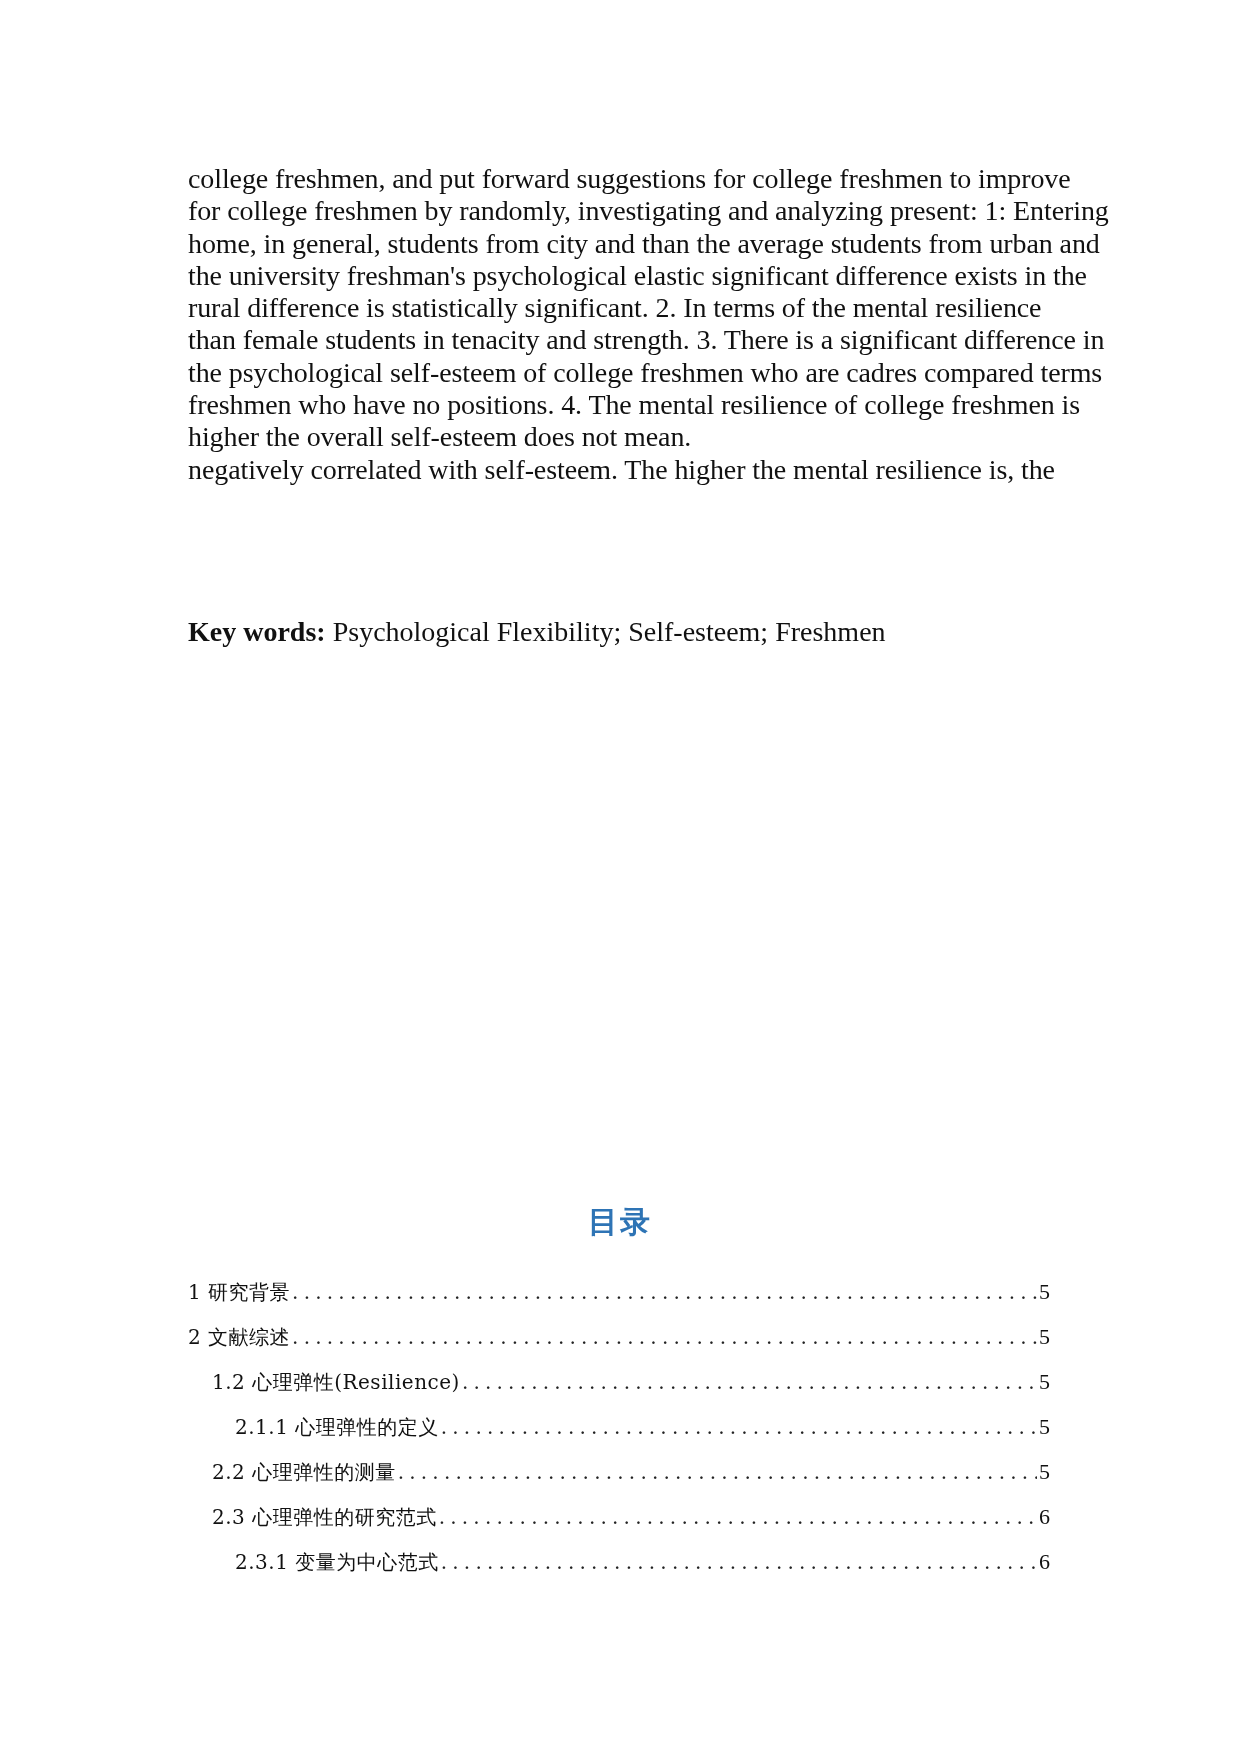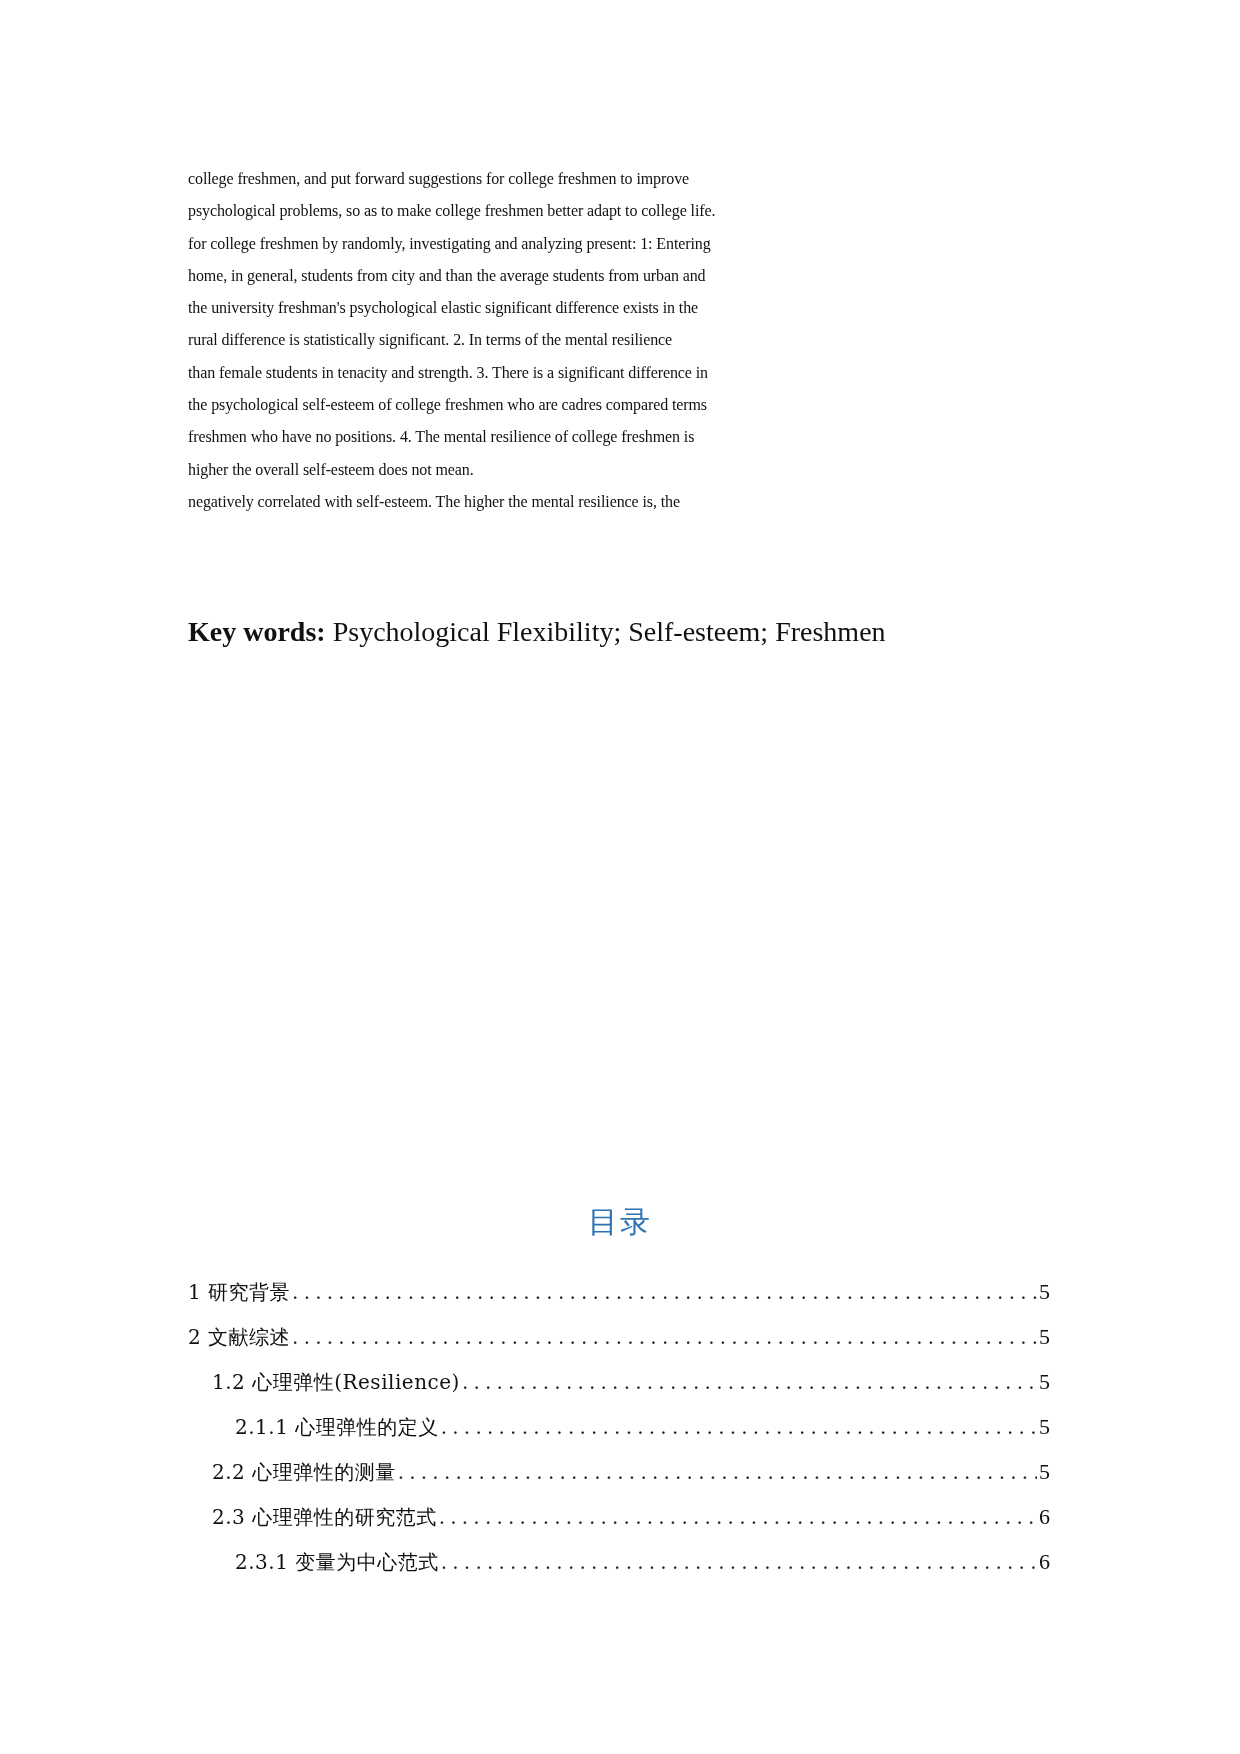--- a/index.html
+++ b/index.html
@@ -1,33 +1,33 @@
 <!DOCTYPE html>
 <html><head>
 <meta charset="utf-8">
 <style>
   html, body { margin: 0; padding: 0; background: #ffffff; }
   body { width: 1240px; height: 1754px; position: relative; overflow: hidden; }
   .page { position: absolute; left: 0; top: 0; width: 1240px; height: 1754px; background: #fff; }
   .abstract {
     position: absolute; left: 188px; top: 163px; width: 880px;
     font-family: "Liberation Serif", "DejaVu Serif", serif;
-    font-size: 16px; color: #111; letter-spacing: -0.1px;
+    font-size: 28px; color: #111; letter-spacing: -0.1px;
   }
   .abstract .line { height: 32.3px; line-height: 32.3px; white-space: nowrap; }
   .keywords {
     position: absolute; left: 188px; top: 616px;
     font-family: "Liberation Serif", "DejaVu Serif", serif;
     font-size: 28px; color: #111; white-space: nowrap; line-height: 32px;
   }
   .keywords .kw-label { font-weight: bold; }
   .toc-title {
     position: absolute; left: 0; width: 1240px; top: 1200px; text-align: center;
     font-family: "DejaVu Sans", "Liberation Sans", sans-serif;
-    font-size: 30px; color: #2e74b5; line-height: 44px; letter-spacing: 2px;
+    font-size: 30px; color: #2e74b5; line-height: 44px; letter-spacing: 2px; font-weight: bold;
   }
   .toc { position: absolute; left: 188px; top: 1262px; width: 862px; }
   .toc-row {
     display: flex; align-items: flex-end; height: 45px; line-height: 30px;
     font-family: "DejaVu Serif", "Liberation Serif", serif;
     font-size: 20px; color: #111; justify-content: center;
   }
   .toc-row.l2 { padding-left: 24px; }
   .toc-row.l3 { padding-left: 47px; }
   .toc-row .label { white-space: nowrap; letter-spacing: 0.5px; }
@@ -38,21 +38,20 @@
   .toc-row .pg { white-space: nowrap; font-family: "Liberation Serif", serif; font-size: 22px; }
   .toc-inner { display: flex; width: 100%; height: 30px; }
 </style>
 </head>
 <body>
 
 <div class="page">
 
   <div class="abstract">
     <div class="line">college freshmen, and put forward suggestions for college freshmen to improve</div>
-    <div class="line">psychological problems, so as to make college freshmen better adapt to college life.</div>
     <div class="line">for college freshmen by randomly, investigating and analyzing present: 1: Entering</div>
     <div class="line">home, in general, students from city and than the average students from urban and</div>
     <div class="line">the university freshman's psychological elastic significant difference exists in the</div>
     <div class="line">rural difference is statistically significant. 2. In terms of the mental resilience</div>
     <div class="line">than female students in tenacity and strength. 3. There is a significant difference in</div>
     <div class="line">the psychological self-esteem of college freshmen who are cadres compared terms</div>
     <div class="line">freshmen who have no positions. 4. The mental resilience of college freshmen is</div>
     <div class="line">higher the overall self-esteem does not mean.</div>
     <div class="line">negatively correlated with self-esteem. The higher the mental resilience is, the</div>
   </div>

